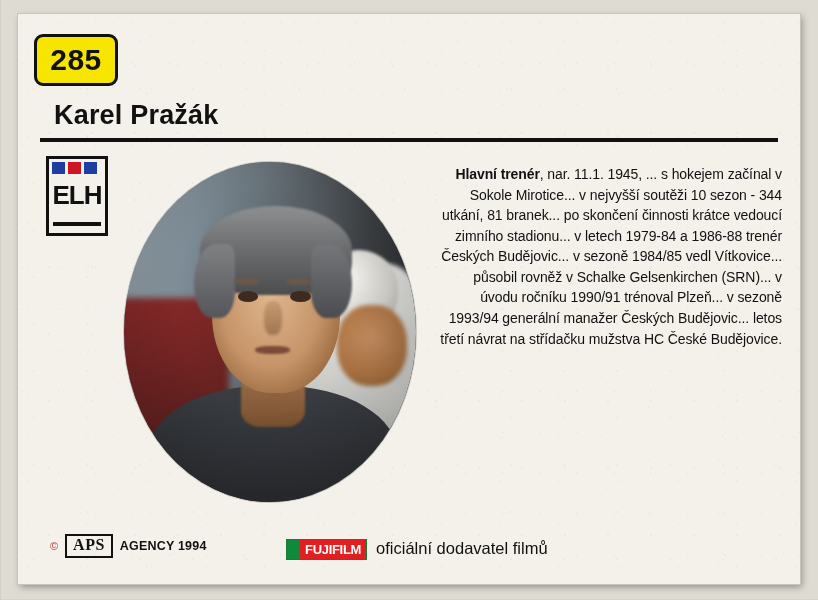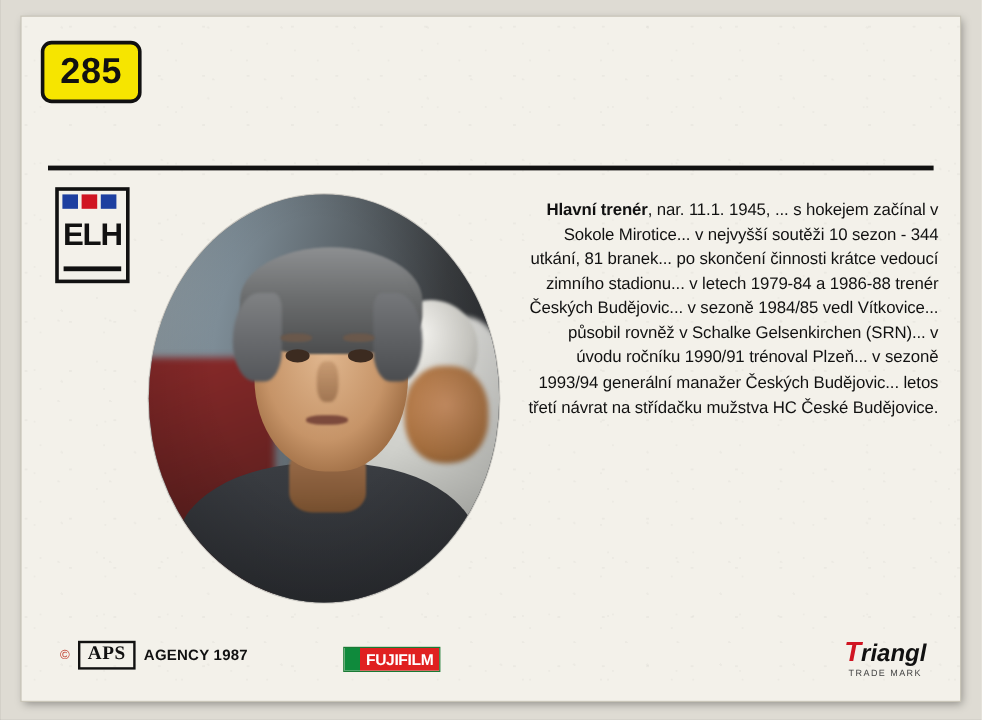--- a/index.html
+++ b/index.html
@@ -374,20 +374,21 @@
 </head>
 <body>
 
 <div class="scan">
   <div class="card">
 
     <div class="badge">
       <span>285</span>
     </div>
 
+    <div class="name">Karel Pražák</div>
     <div class="rule"></div>
 
     <div class="elh">
       <div class="elh-frame"></div>
       <div class="elh-bars">
           <i></i>
           <i></i>
           <i></i>
         </div>
       <div class="elh-text">ELH</div>
@@ -417,29 +418,26 @@
 
     <div class="bio">
       <b>Hlavní trenér</b><span>, nar. 11.1. 1945, ... s hokejem začínal v Sokole Mirotice... v nejvyšší soutěži 10 sezon - 344 utkání, 81 branek... po skončení činnosti krátce vedoucí zimního stadionu... v letech 1979-84 a 1986-88 trenér Českých Budějovic... v sezoně 1984/85 vedl Vítkovice... působil rovněž v Schalke Gelsenkirchen (SRN)... v úvodu ročníku 1990/91 trénoval Plzeň... v sezoně 1993/94 generální manažer Českých Budějovic... letos třetí návrat na střídačku mužstva HC České Budějovice.</span>
     </div>
 
     <div class="footer-rule"></div>
 
     <div class="aps">
       <span class="copy">©</span>
       <span class="apsbox">APS</span>
-      <span class="agency">AGENCY 1987</span>
+      <span class="agency">AGENCY 1994</span>
     </div>
 
     <div class="fuji">
       <span class="fbox">
         <span class="fgreen"></span>
         <span class="fname">FUJIFILM</span>
       </span>
-    </div>
-
-    <div class="triangl">
-      <div class="tmain"><span class="tri">T</span><span>riangl</span></div>
-      <div class="tsub">TRADE MARK</div>
-    </div>
+      <span class="ftext">oficiální dodavatel filmů</span>
+    </div>
+
 
   </div>
 </div>
 
 </body></html>

